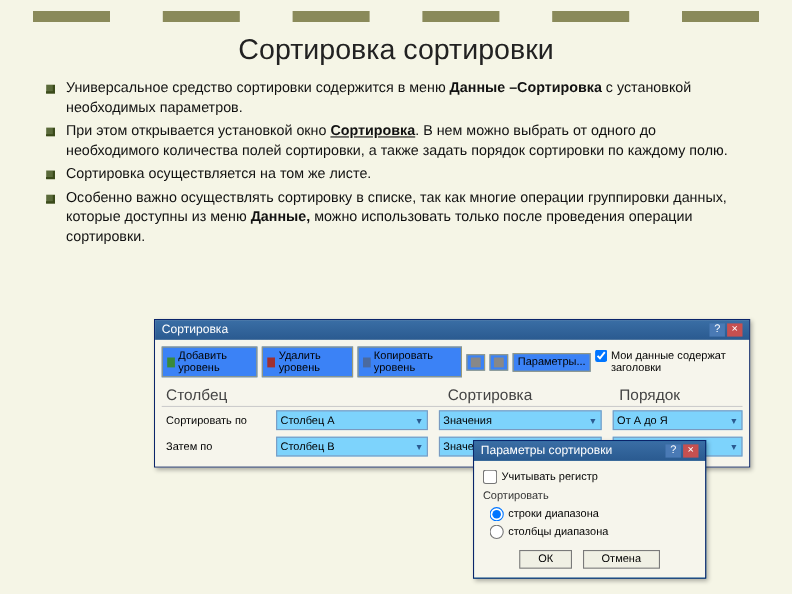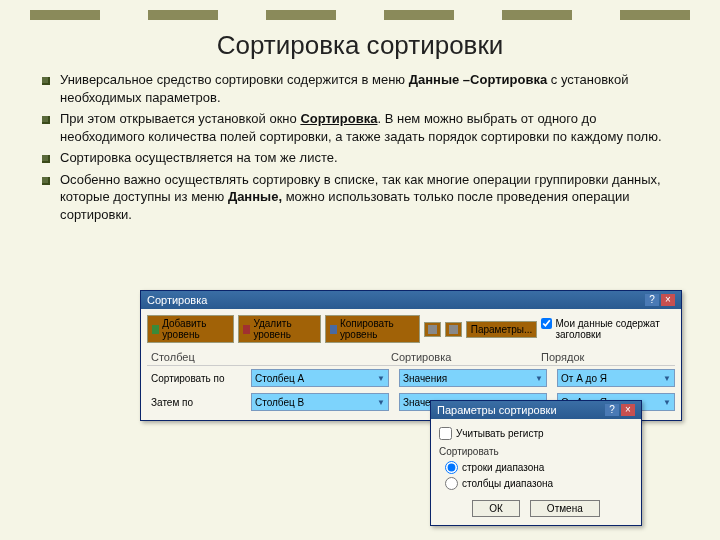--- a/index.html
+++ b/index.html
@@ -87,28 +87,29 @@
     display:inline-block; width:14px; height:12px; background:#c75050;
     text-align:center; line-height:12px; font-size:10px; color:#fff; cursor:pointer;
   }
   .dlg-title .ctl span.help { background:#4a7ab5; }
   .dlg-body { padding: 6px; background:#f6f5ec; }
   .toolbar {
     display:flex; gap:4px; align-items:center; margin-bottom:6px;
     font-size:10px; flex-wrap:nowrap;
   }
   .toolbar .btn {
-    background:#a16207; border:1px solid #9a9a7a; padding:2px 4px; display:flex; align-items:center; gap:3px;
+    background:#3b82f6; border:1px solid #9a9a7a; padding:2px 4px; display:flex; align-items:center; gap:3px;
     cursor:pointer;
   }
   .toolbar .chk { display:flex; align-items:flex-start; gap:3px; margin-left:auto; }
   .toolbar .chk input { width:11px; height:11px; }
   .grid-head {
-    display:flex; font-size:11px; color:#444; border-bottom:1px solid #ccc;
+    display:flex; font-size:14px; color:#444; border-bottom:1px solid #ccc;
     padding:2px 0;
+    gap:16px;
   }
   .grid-head .c1{width:100px;padding-left:4px;}
   .grid-head .c2{width:140px;}
   .grid-head .c3{width:150px;}
   .grid-head .c4{width:120px;}
   .grid-row {
     display:flex; align-items:center; padding:3px 0; font-size:10px;
   }
   .grid-row .lbl{width:100px;padding-left:4px;}
   .grid-row .sel{

